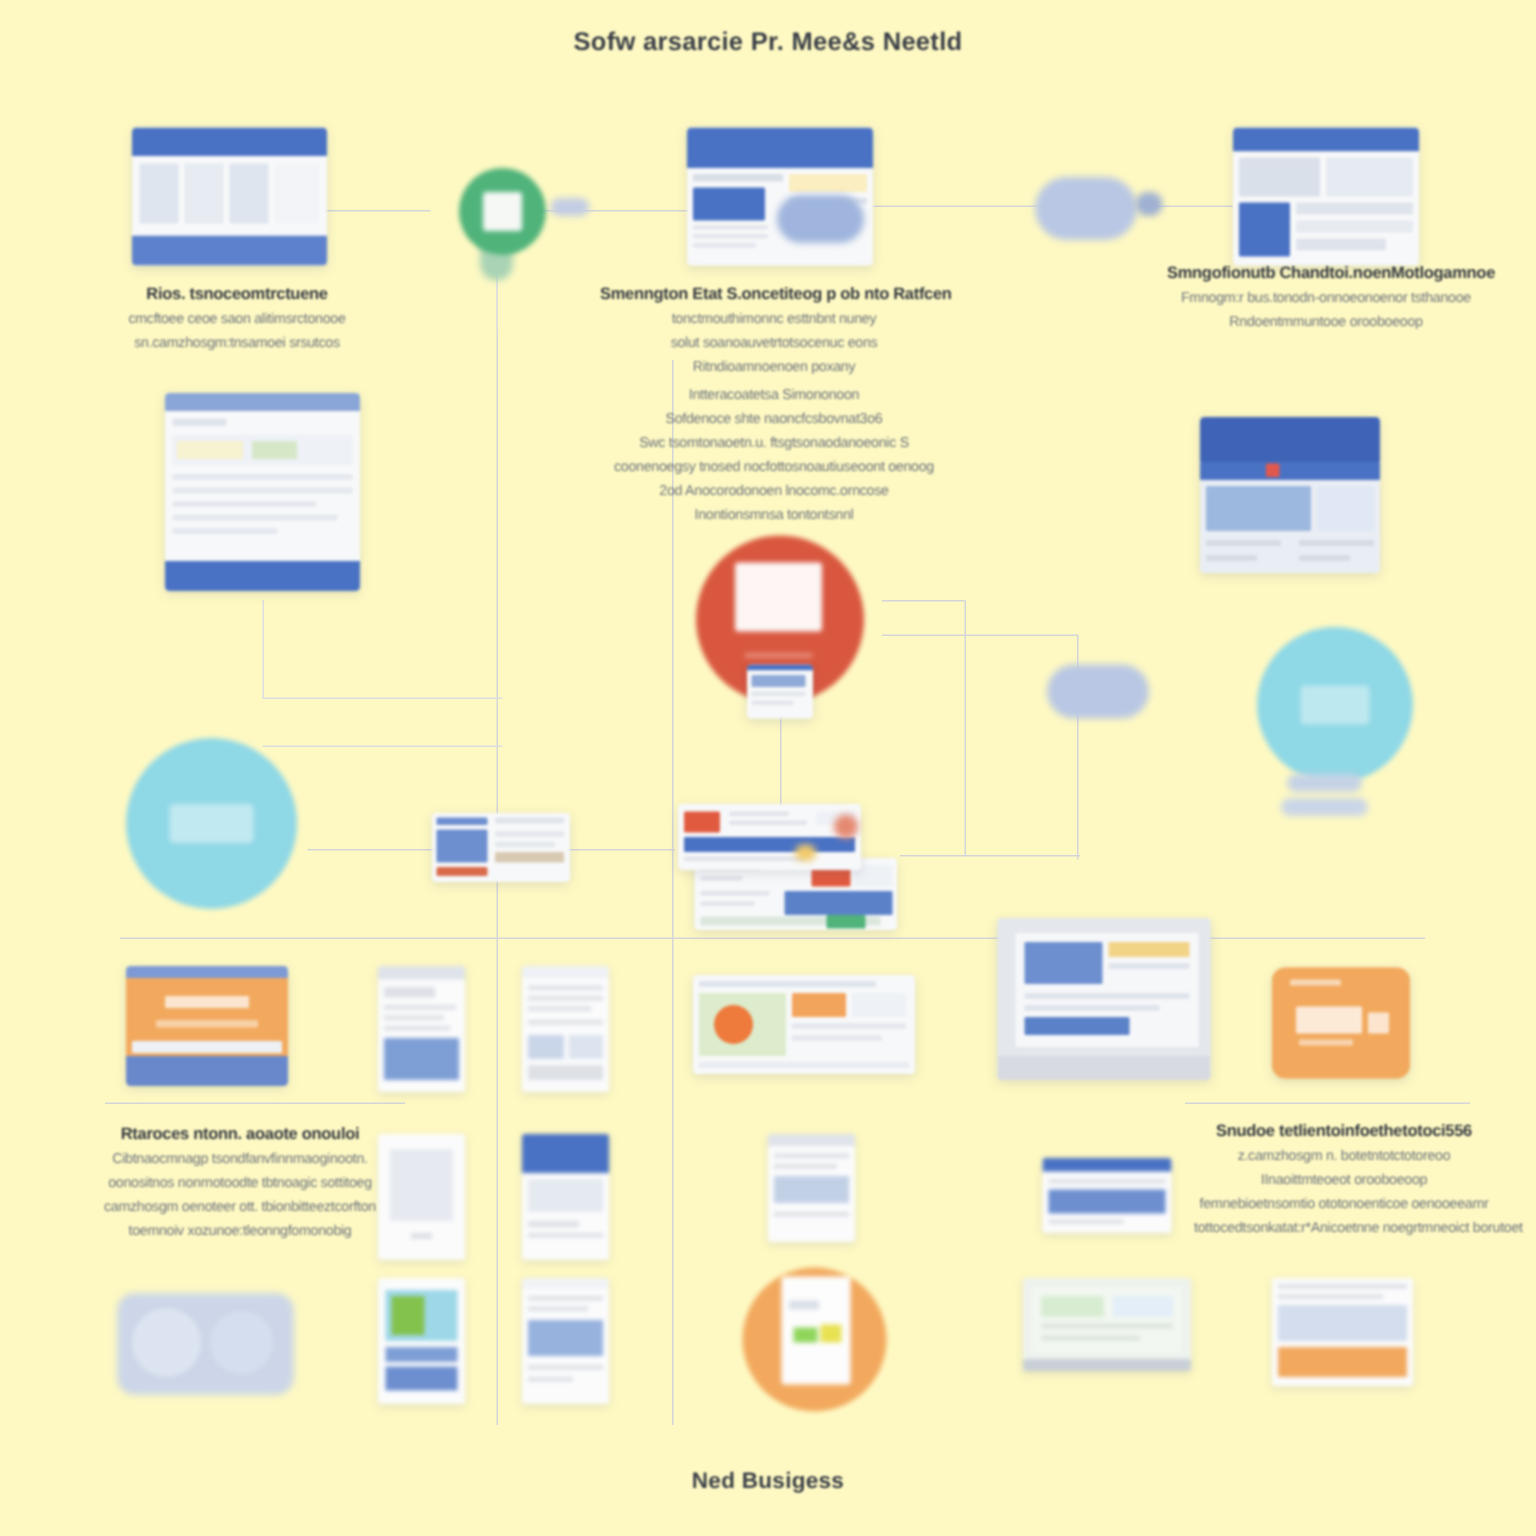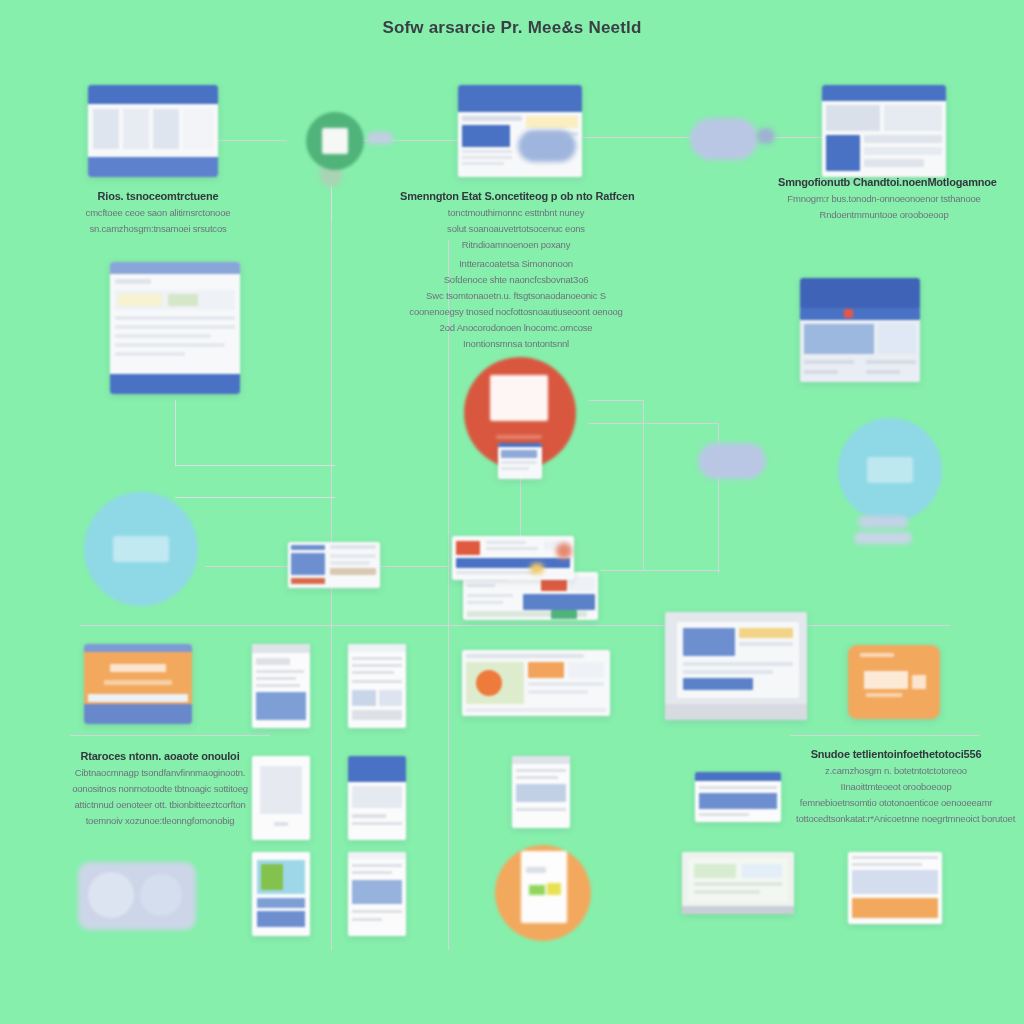--- a/index.html
+++ b/index.html
@@ -2,21 +2,21 @@
 <html><head>
 <meta charset="utf-8">
 <style>
   * { box-sizing: border-box; margin: 0; padding: 0; }
   html, body {
     width: 1024px; height: 1024px;
     background: #e9eaec;
     font-family: "Liberation Sans", sans-serif;
     overflow: hidden;
   }
-  #stage { position: relative; width: 1024px; height: 1024px; background: #86efac; }
+  #stage { position: relative; width: 1024px; height: 1024px; background: #fef9c3; }
 
   
   .line { position: absolute; background: #d3d5d8; }
   .line.h { height: 1px; }
   .line.v { width: 1px; }
   .line.soft { background: #dcdee1; }
 
   
   .win {
     position: absolute;
@@ -397,26 +397,27 @@
   </div>
 
   <div class="pill" style="left:78px; top:862px; width:118px; height:68px; background:#ccd6e8; border-radius:12px;"></div>
   <div class="circle blurx" style="left:88px; top:872px; width:46px; height:46px; background:#dde4f1;"></div>
   <div class="circle blurx" style="left:140px; top:874px; width:42px; height:42px; background:#d5deee;"></div>
 
   <div class="tblock" style="left:56px; top:750px; width:208px;">
     <div class="hd">Rtaroces ntonn. aoaote onouloi</div>
     <div class="ln">Cibtnaocmnagp tsondfanvfinnmaoginootn.</div>
     <div class="ln">oonositnos nonrnotoodte tbtnoagic sottitoeg</div>
-    <div class="ln">attictnnud  oenoteer ott. tbionbitteeztcorfton</div>
+    <div class="ln">camzhosgm  oenoteer ott. tbionbitteeztcorfton</div>
     <div class="ln">toemnoiv xozunoe:tleonngfomonobig</div>
   </div>
 
   <div class="tblock" style="left:796px; top:748px; width:200px;">
     <div class="hd">Snudoe tetlientoinfoethetotoci556</div>
     <div class="ln">z.camzhosgm n. botetntotctotoreoo</div>
     <div class="ln">IInaoittmteoeot orooboeoop</div>
     <div class="ln">femnebioetnsomtio ototonoenticoe oenooeeamr</div>
     <div class="ln">tottocedtsonkatat:r*Anicoetnne noegrtmneoict borutoet</div>
   </div>
 
+  <div id="page-footer">Ned Busigess</div>
 
 </div>
 
 </body></html>

